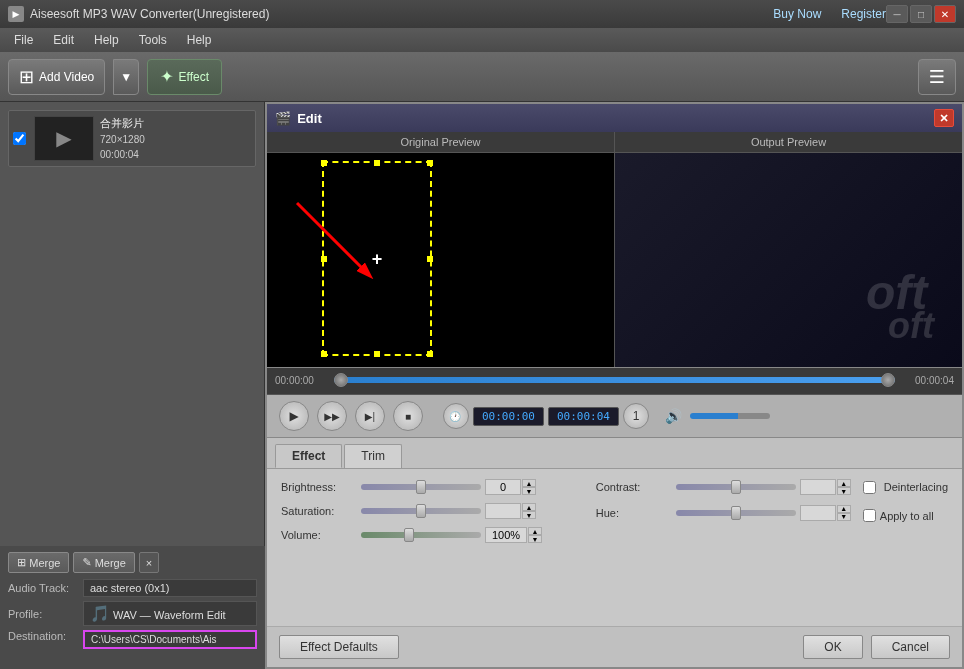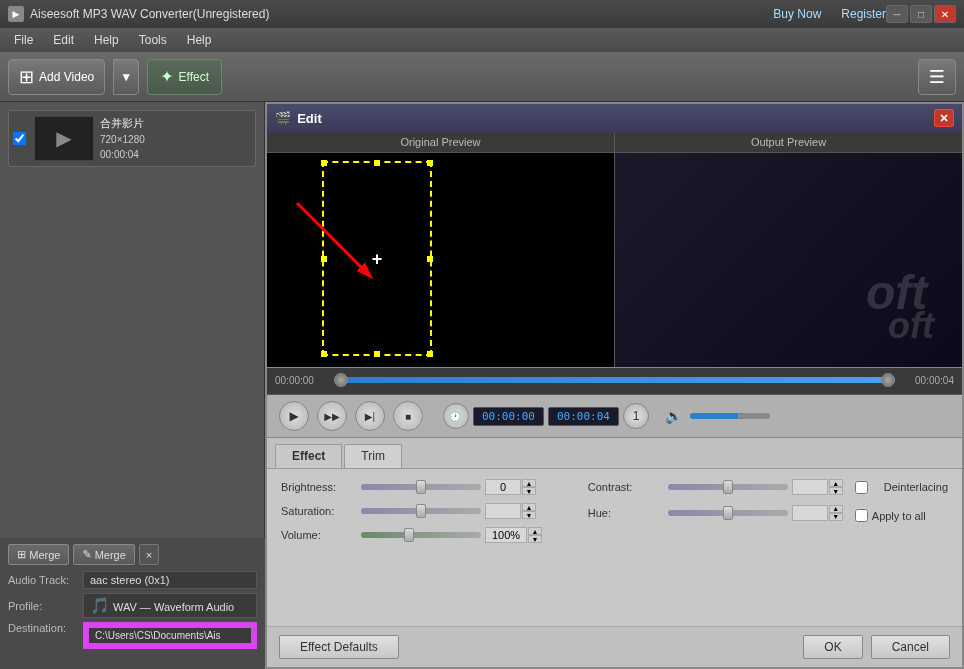--- a/index.html
+++ b/index.html
@@ -167,31 +167,31 @@
 
     
     .effect-panel { background: #c8c8c8; padding: 10px 14px; border-top: 1px solid #999; flex: 1; }
     .effect-row { display: flex; align-items: center; margin-bottom: 8px; }
     .effect-label { width: 80px; color: #333; font-size: 11px; }
     .effect-slider { width: 120px; height: 6px; background: linear-gradient(to right, #88a, #aaa); border-radius: 3px; margin-right: 4px; position: relative; }
     .slider-thumb-small { position: absolute; left: 50%; top: -4px; width: 10px; height: 14px; background: linear-gradient(to bottom, #ddd, #aaa); border: 1px solid #888; border-radius: 2px; cursor: pointer; transform: translateX(-50%); }
     .effect-num { width: 40px; background: #d8d8d8; border: 1px solid #aaa; padding: 1px 4px; font-size: 11px; text-align: center; }
     .effect-spinner { display: flex; flex-direction: column; margin-left: 1px; }
     .spinner-btn { width: 14px; height: 8px; background: #d0d0d0; border: 1px solid #aaa; display: flex; align-items: center; justify-content: center; cursor: pointer; font-size: 7px; line-height: 1; }
-    .deinterlace-row { display: flex; align-items: center; gap: 16px; }
+    .deinterlace-row { display: flex; align-items: center; gap: 8px; }
     .apply-all-row { display: flex; align-items: center; gap: 4px; margin-top: 6px; }
 
     
     .dialog-footer { background: #c0c0c0; padding: 8px 12px; display: flex; justify-content: flex-end; gap: 8px; border-top: 1px solid #aaa; }
     .dlg-btn { background: linear-gradient(to bottom, #e0e0e0, #c8c8c8); border: 1px solid #888; padding: 4px 20px; cursor: pointer; font-size: 12px; color: #333; border-radius: 2px; }
 
     
     .dest-row { display: flex; align-items: flex-start; margin-bottom: 14px; font-size: 11px; color: #ccc; }
     .dest-label { width: 75px; color: #bbb; }
-    .dest-value { background: #3a3a3a; border: 6px solid #d946ef; padding: 2px 6px; color: #ddd; font-size: 10px; flex: 1; overflow: hidden; white-space: nowrap; }
+    .dest-value { background: #3a3a3a; border: 2px solid #d946ef; padding: 2px 6px; color: #ddd; font-size: 10px; flex: 1; overflow: hidden; white-space: nowrap; }
     .right-panel-bg { background: linear-gradient(135deg, #1a1a2a 0%, #0a0a1a 60%, #2a2a3a 100%); position: relative; overflow: hidden; }
     .right-panel-bg::after { content: 'oft'; position: absolute; bottom: 20%; right: 10%; font-size: 48px; color: rgba(255,255,255,0.15); font-style: italic; font-weight: bold; }
 
     .bottom-left-area { position: absolute; bottom: 0; left: 0; width: 265px; background: #4a4a4a; padding: 6px 8px; }
   </style>
 </head>
 <body>
 
 <div class="title-bar">
   <div class="title-bar-icon">▶</div>
@@ -258,21 +258,21 @@
         <button class="small-btn-x">×</button>
       </div>
       <div class="info-row">
         <span class="info-label">Audio Track:</span>
         <span class="info-value">aac stereo (0x1)</span>
       </div>
       <div class="info-row">
         <span class="info-label">Profile:</span>
         <span class="info-value">
           <span class="profile-icon">🎵</span>
-          <span>WAV — Waveform Audio</span>
+          <span>WAV — Waveform Edit</span>
         </span>
       </div>
       <div class="dest-row">
         <span class="dest-label">Destination:</span>
         <span class="dest-value">C:\Users\CS\Documents\Ais</span>
       </div>
     </div>
   </div>
 
   <div class="edit-dialog">

